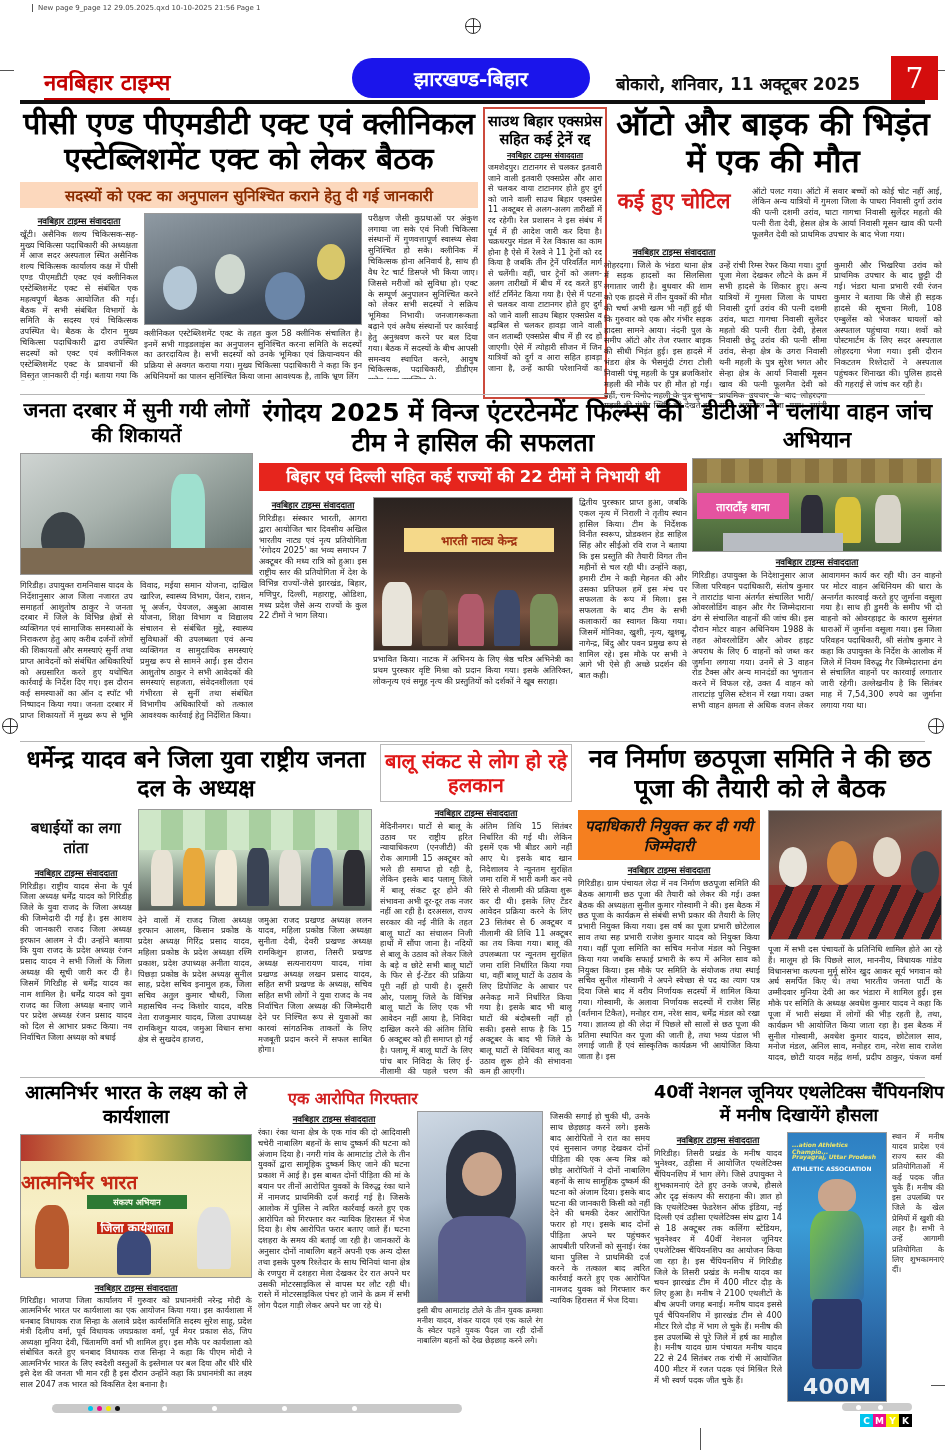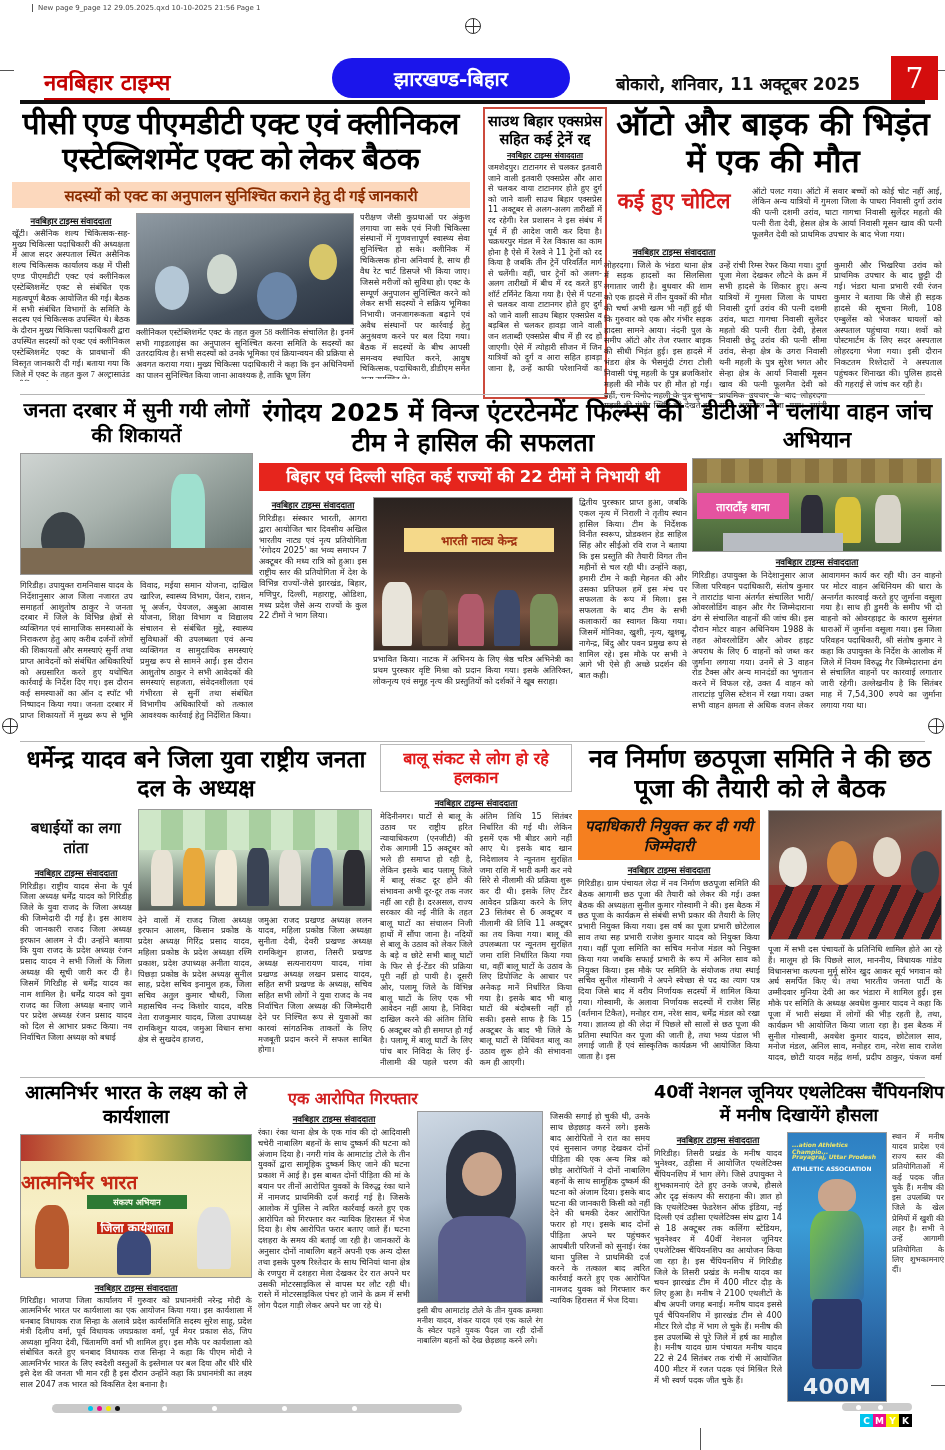--- a/index.html
+++ b/index.html
@@ -51,26 +51,26 @@
 <div id="page">
 
   <div class="abs slug" style="left:32px;top:4px;border-left:1px solid #555;padding-left:5px;">New page 9_page 12  29.05.2025.qxd  10-10-2025  21:56  Page 1</div>
   <div class="abs reg" style="left:465px;top:18px;"></div>
   <div class="abs mark" style="left:0;top:70px;width:14px;height:1px;"></div>
   <div class="abs mark" style="right:0;top:70px;width:14px;height:1px;"></div>
   <div class="abs reg" style="left:2px;top:718px;"></div>
   <div class="abs reg" style="left:928px;top:718px;"></div>
 
   <div class="abs paper" style="left:44px;top:66px;">नवबिहार टाइम्स</div>
-  <div class="abs secbox" style="left:332px;top:58px;border-radius:20px;">झारखण्ड-बिहार</div>
+  <div class="abs secbox" style="left:352px;top:58px;border-radius:20px;">झारखण्ड-बिहार</div>
   <div class="abs dateline" style="left:616px;top:72px;">बोकारो, शनिवार, 11 अक्टूबर 2025</div>
   <div class="abs pagebox" style="left:891px;top:56px;">7</div>
   <div class="abs mainrule" style="left:20px;top:100px;width:905px;"></div>
 
-  <div class="abs" style="left:12px;top:106px;width:458px;height:286px;font-family:Liberation Serif, serif;">
+  <div class="abs" style="left:20px;top:106px;width:458px;height:286px;">
     <div class="head" style="font-size:30px;line-height:1.18;">पीसी एण्ड पीएमडीटी एक्ट एवं क्लीनिकल एस्टेब्लिशमेंट एक्ट को लेकर बैठक</div>
     <div style="margin-top:5px;background:#fcd8bd;color:#8a2c00;font-weight:bold;font-size:15px;text-align:center;padding:3px 0;">सदस्यों को एक्ट का अनुपालन सुनिश्चित कराने हेतु दी गई जानकारी</div>
     <div style="display:flex;gap:6px;margin-top:5px;height:168px;">
       <div style="width:118px;">
         <div class="byline">नवबिहार टाइम्स संवाददाता</div>
         <div class="body" style="height:152px;">खूँटी। असैनिक शल्य चिकित्सक-सह-मुख्य चिकित्सा पदाधिकारी की अध्यक्षता में आज सदर अस्पताल स्थित असैनिक शल्य चिकित्सक कार्यालय कक्ष में पीसी एण्ड पीएमडीटी एक्ट एवं क्लीनिकल एस्टेब्लिशमेंट एक्ट से संबंधित एक महत्वपूर्ण बैठक आयोजित की गई। बैठक में सभी संबंधित विभागों के समिति के सदस्य एवं चिकित्सक उपस्थित थे। बैठक के दौरान मुख्य चिकित्सा पदाधिकारी द्वारा उपस्थित सदस्यों को एक्ट एवं क्लीनिकल एस्टेब्लिशमेंट एक्ट के प्रावधानों की विस्तृत जानकारी दी गई। बताया गया कि जिले में एक्ट के तहत कुल 7 अल्ट्रासाउंड क्लीनिक एवं</div>
       </div>
       <div style="width:218px;">
         <div class="photo ph-meeting" style="height:110px;">
           <div class="blob" style="left:18px;top:52px;width:34px;height:44px;background:#b4c7d6;"></div>
@@ -179,21 +179,21 @@
         <div style="display:flex;gap:6px;margin-top:4px;">
           <div class="body" style="flex:1;height:186px;">देने वालों में राजद जिला अध्यक्ष इरफान आलम, किसान प्रकोष्ठ के प्रदेश अध्यक्ष गिरिंद्र प्रसाद यादव, महिला प्रकोष्ठ के प्रदेश अध्यक्षा रश्मि प्रकाश, प्रदेश उपाध्यक्ष अनीता यादव, पिछड़ा प्रकोष्ठ के प्रदेश अध्यक्ष सुनील साह, प्रदेश सचिव इनामुल हक, जिला सचिव अतुल कुमार चौधरी, जिला महासचिव नन्द किशोर यादव, वरिष्ठ नेता राजकुमार यादव, जिला उपाध्यक्ष रामकिशुन यादव, जमुआ विधान सभा क्षेत्र से सुखदेव हाजरा,</div>
           <div class="body" style="flex:1;height:186px;">जमुआ राजद प्रखण्ड अध्यक्ष ललन यादव, महिला प्रकोष्ठ जिला अध्यक्षा सुनीता देवी, देवरी प्रखण्ड अध्यक्ष रामकिशुन हाजरा, तिसरी प्रखण्ड अध्यक्ष सत्यनारायण यादव, गांवा प्रखण्ड अध्यक्ष लखन प्रसाद यादव, सहित सभी प्रखण्ड के अध्यक्ष, सचिव सहित सभी लोगों ने युवा राजद के नव निर्वाचित जिला अध्यक्ष की जिम्मेदारी देने पर निश्चित रूप से युवाओं का कारवां सांगठनिक ताकतों के लिए मजबूती प्रदान करने में सफल साबित होगा।</div>
         </div>
       </div>
     </div>
   </div>
 
   <div class="abs" style="left:380px;top:744px;width:192px;height:332px;">
     <div style="border:1px solid #b9b9b9;padding:4px 2px;">
-      <div class="head" style="font-size:16px;line-height:1.2;color:#e01818;">बालू संकट से लोग हो रहे हलकान</div>
+      <div class="head" style="font-size:20px;line-height:1.2;color:#e01818;">बालू संकट से लोग हो रहे हलकान</div>
     </div>
     <div class="byline" style="margin-top:5px;">नवबिहार टाइम्स संवाददाता</div>
     <div class="body cols2" style="font-size:8.1px;height:258px;">मेदिनीनगर। घाटों से बालू के उठाव पर राष्ट्रीय हरित न्यायाधिकरण (एनजीटी) की रोक आगामी 15 अक्टूबर को भले ही समाप्त हो रही है, लेकिन इसके बाद पलामू जिले में बालू संकट दूर होने की संभावना अभी दूर-दूर तक नजर नहीं आ रही है। दरअसल, राज्य सरकार की नई नीति के तहत बालू घाटों का संचालन निजी हाथों में सौंपा जाना है। नदियों से बालू के उठाव को लेकर जिले के बड़े व छोटे सभी बालू घाटों के फिर से ई-टेंडर की प्रक्रिया पूरी नहीं हो पायी है। दूसरी ओर, पलामू जिले के विभिन्न बालू घाटों के लिए एक भी आवेदन नहीं आया है, निविदा दाखिल करने की अंतिम तिथि 6 अक्टूबर को ही समाप्त हो गई है। पलामू में बालू घाटों के लिए पांच बार निविदा के लिए ई-नीलामी की पहले चरण की अंतिम तिथि 15 सितंबर निर्धारित की गई थी। लेकिन इसमें एक भी बीडर आगे नहीं आए थे। इसके बाद खान निदेशालय ने न्यूनतम सुरक्षित जमा राशि में भारी कमी कर नये सिरे से नीलामी की प्रक्रिया शुरू कर दी थी। इसके लिए टेंडर आवेदन प्रक्रिया करने के लिए 23 सितंबर से 6 अक्टूबर व नीलामी की तिथि 11 अक्टूबर का तय किया गया। बालू की उपलब्धता पर न्यूनतम सुरक्षित जमा राशि निर्धारित किया गया था, वहीं बालू घाटों के उठाव के लिए डिपोजिट के आधार पर अनेकड़ मानें निर्धारित किया गया है। इसके बाद भी बालू घाटों की बंदोबस्ती नहीं हो सकी। इससे साफ है कि 15 अक्टूबर के बाद भी जिले के बालू घाटों से विधिवत बालू का उठाव शुरू होने की संभावना कम ही आएगी।</div>
   </div>
 
   <div class="abs" style="left:578px;top:744px;width:364px;height:332px;">
     <div class="head" style="font-size:25px;line-height:1.2;">नव निर्माण छठपूजा समिति ने की छठ पूजा की तैयारी को ले बैठक</div>
     <div style="display:flex;gap:8px;margin-top:6px;">
       <div style="width:182px;">
         <div style="background:#f57f1f;color:#111;font-weight:bold;font-size:15px;text-align:center;padding:5px 2px;font-style:italic;">पदाधिकारी नियुक्त कर दी गयी जिम्मेदारी</div>

